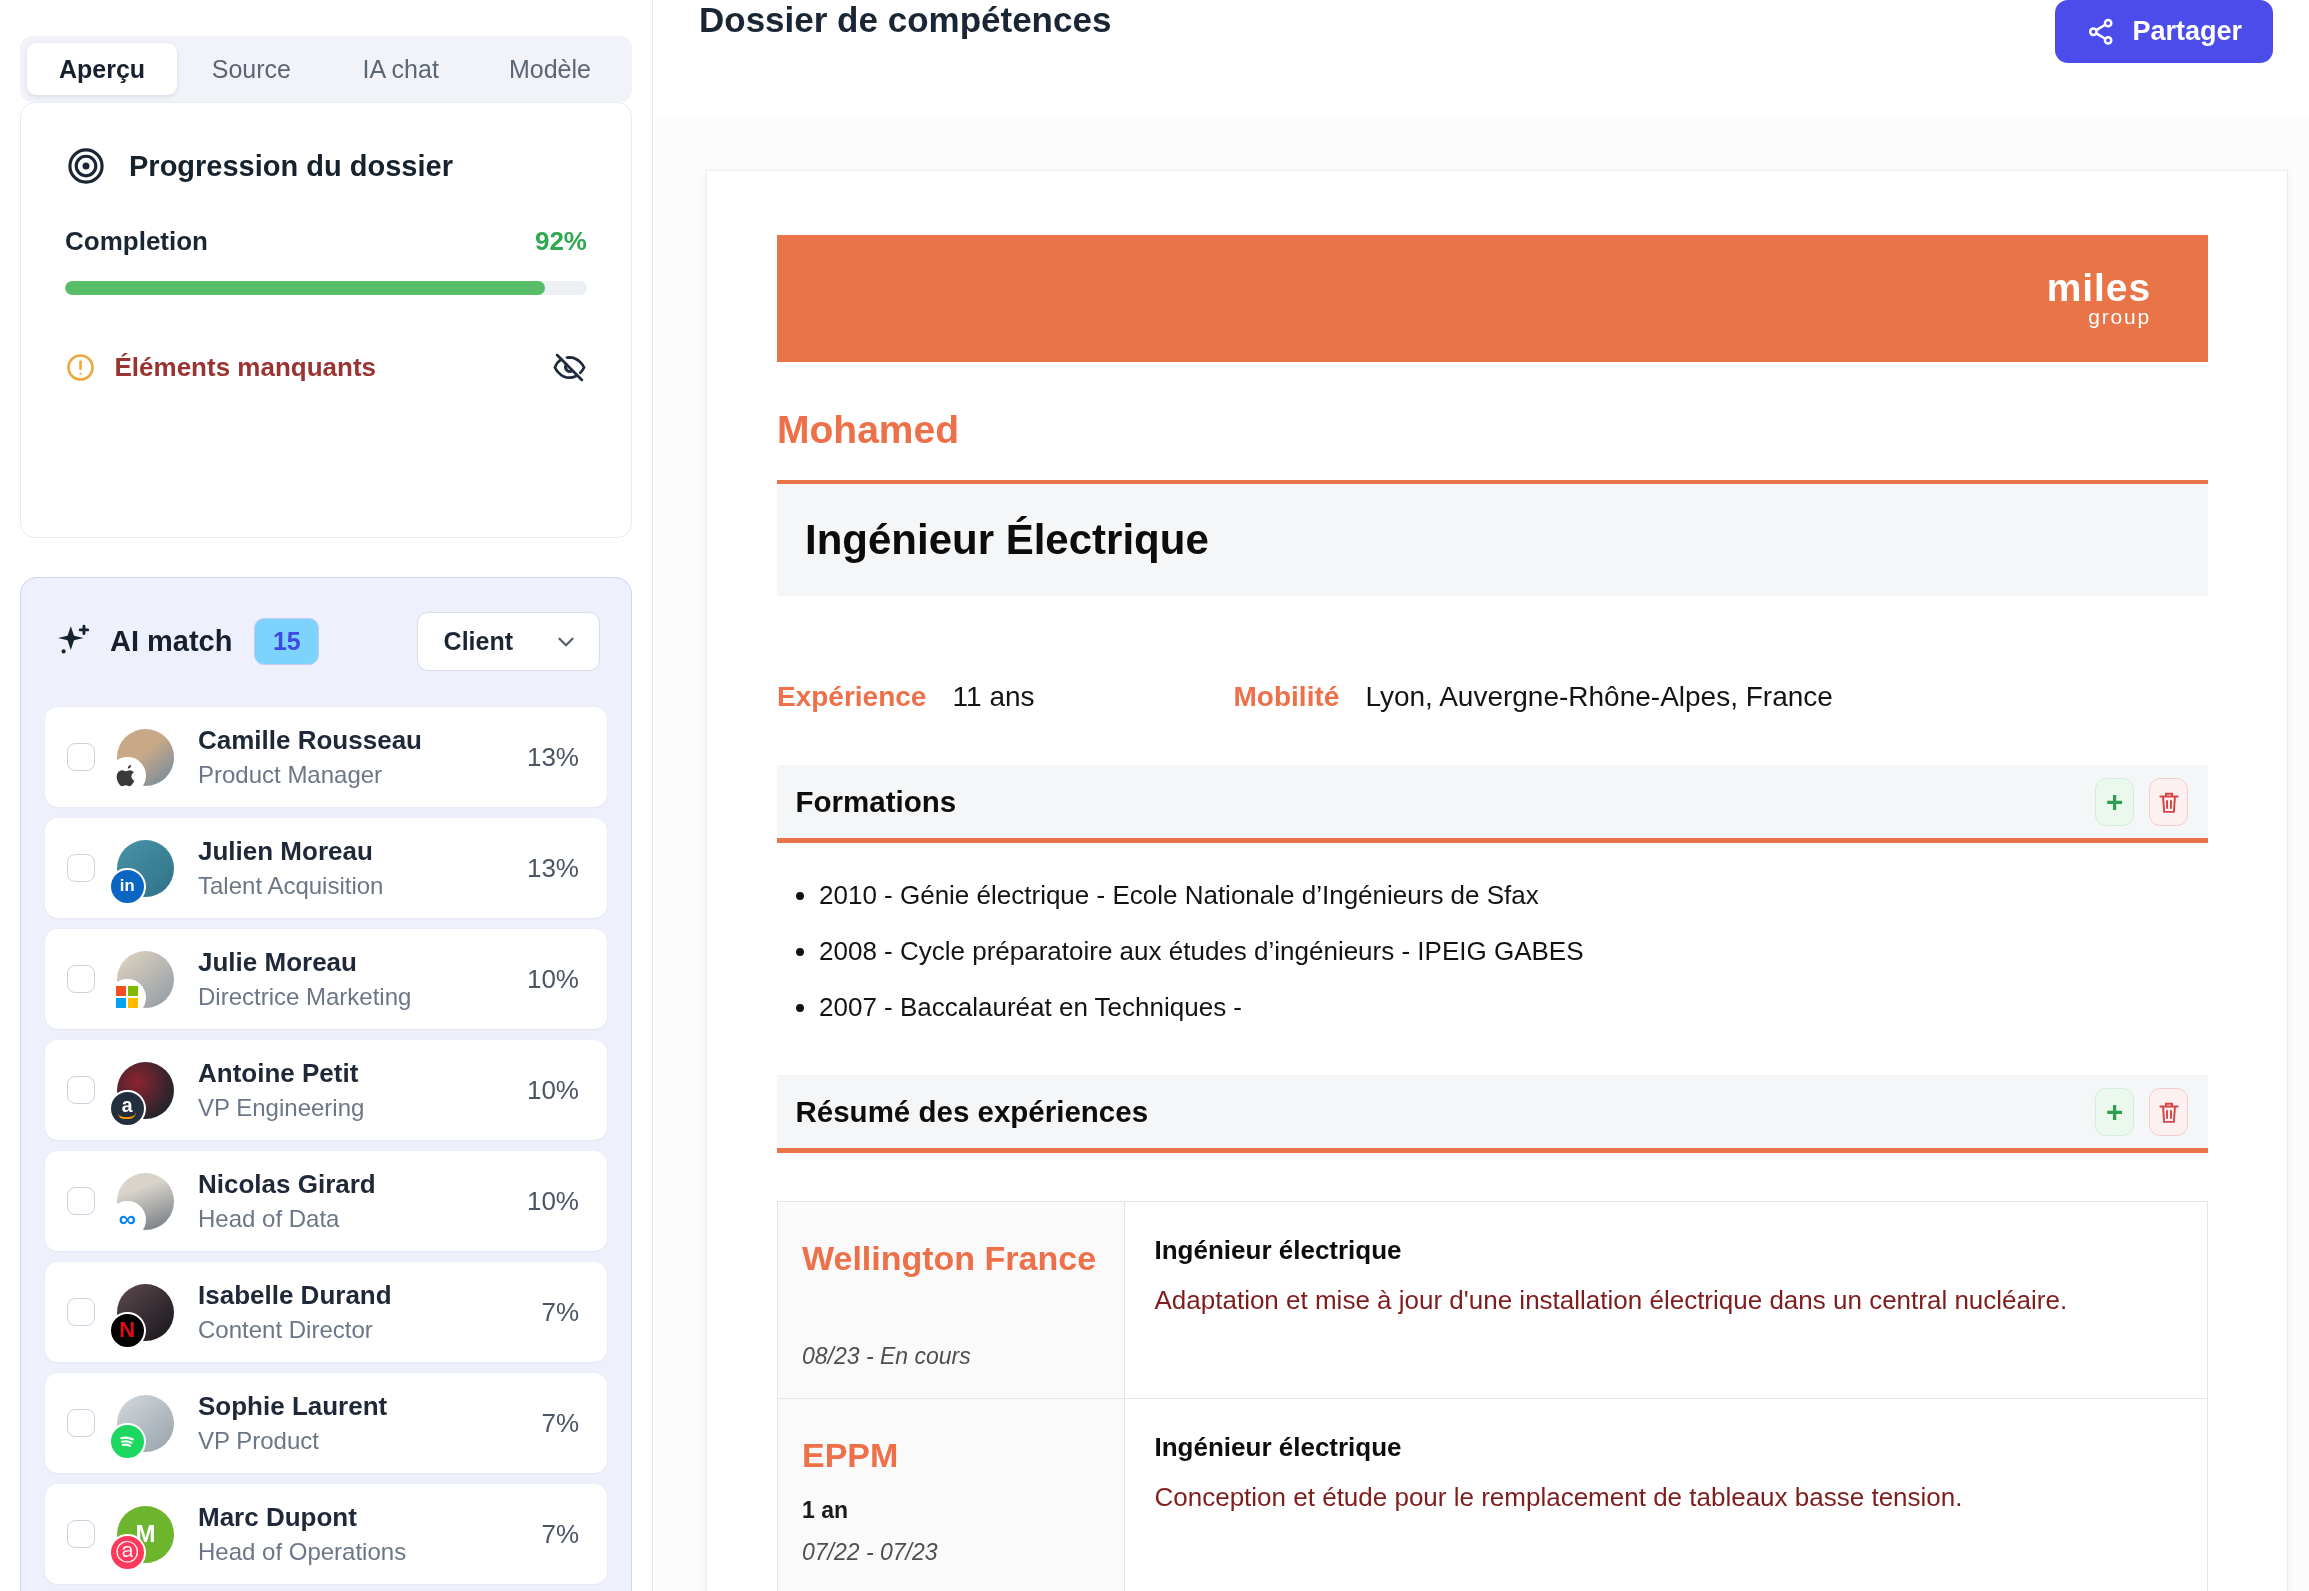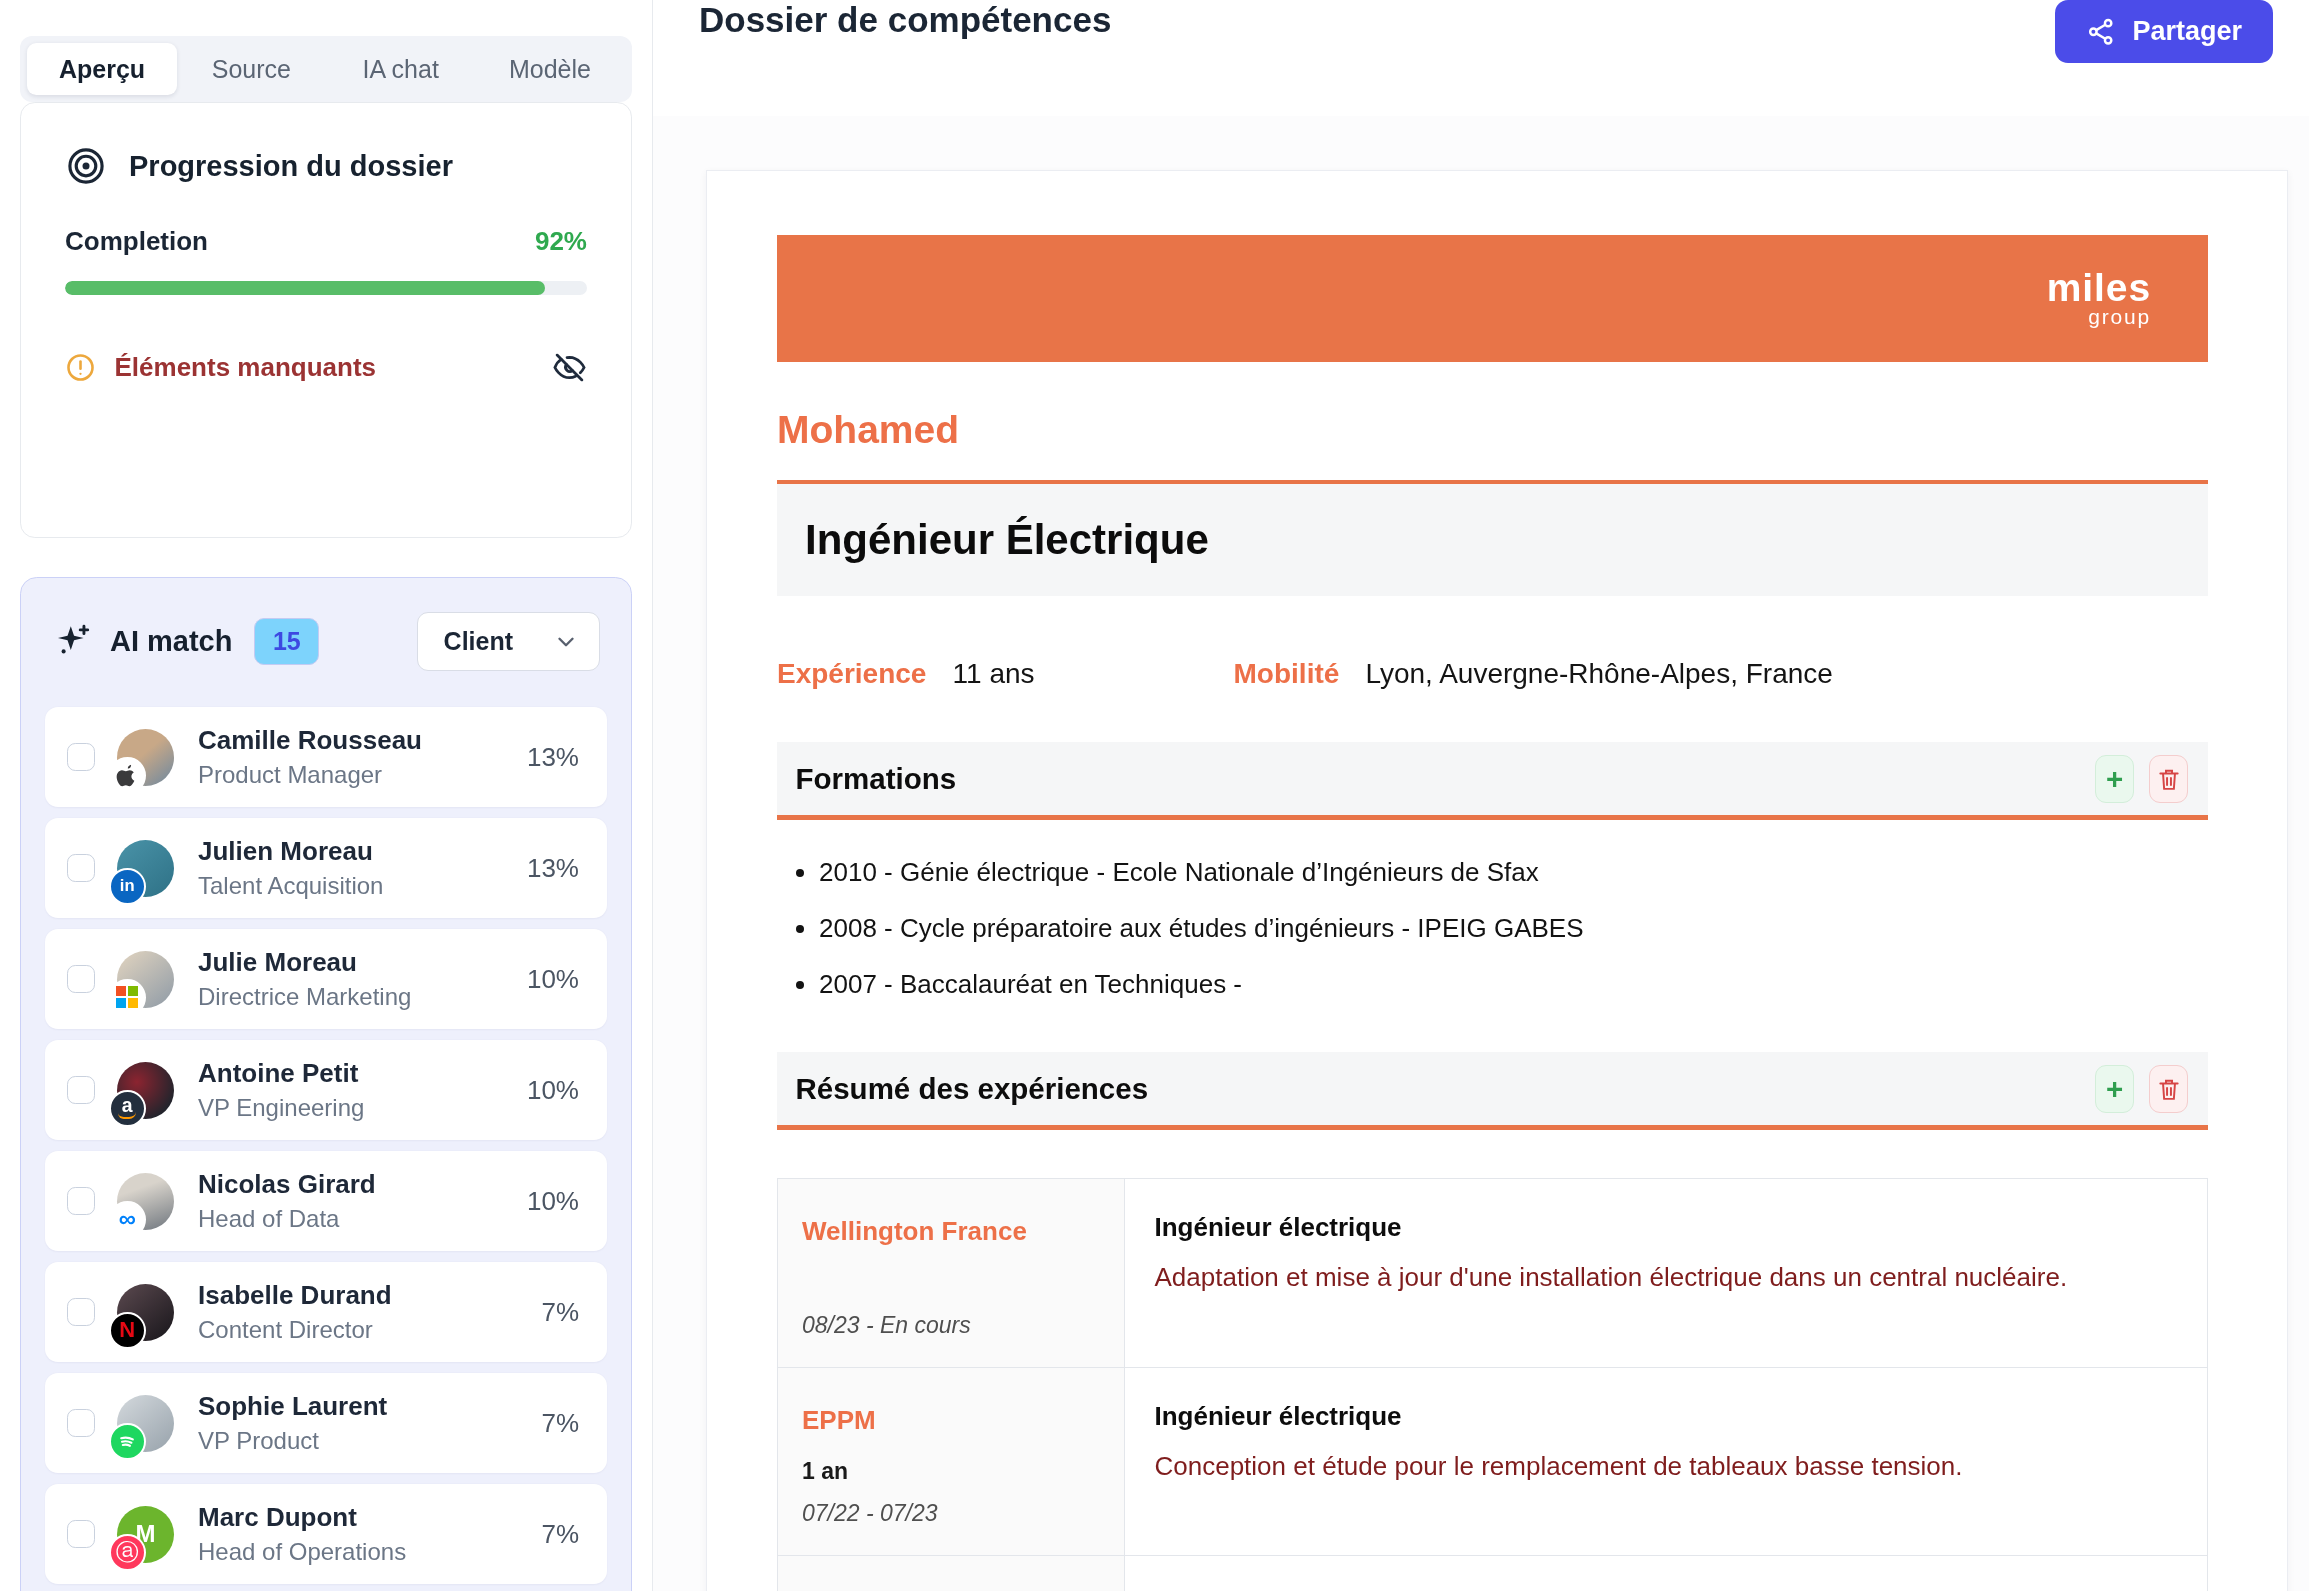--- a/index.html
+++ b/index.html
@@ -102,21 +102,21 @@
   .banner { height:127px; background:#e87448; display:flex; align-items:center; justify-content:flex-end; padding-right:57px; }
   .logo { display:flex; flex-direction:column; align-items:flex-end; color:#fff; }
   .logo-main { font-size:39px; font-weight:bold; letter-spacing:0.9px; line-height:37px; }
   .logo-sub { font-size:21px; font-weight:300; letter-spacing:1.8px; line-height:22px; }
 
   .first-name { margin-top:46px; font-size:39px; font-weight:bold; color:#ed7048; }
   .job-title-box { margin-top:28px; border-top:4.6px solid #e87448; background:#f5f6f7; height:116px;
                    display:flex; align-items:center; padding-left:28px; }
   .job-title { font-size:42px; font-weight:bold; color:#0c0c0c; }
 
-  .meta-row { margin-top:62px; display:flex; align-items:baseline; }
+  .meta-row { margin-top:85px; display:flex; align-items:baseline; }
   .meta-label { font-size:28px; font-weight:bold; color:#ed7048; }
   .meta-value { font-size:28px; color:#141414; margin-left:22px; }
   .meta-item.second { margin-left:199px; }
 
   .section-bar { margin-top:52px; background:#f5f6f7; border-bottom:5.5px solid #e87448; height:78px;
                  display:flex; align-items:center; padding:0 20px 0 18.5px; }
   .section-title { font-size:29.5px; font-weight:bold; color:#0d0d0d; }
   .section-actions { margin-left:auto; display:flex; gap:14.8px; }
   .btn-plus { width:39px; height:48px; border-radius:11px; background:#eaf8ee; border:0.9px solid #d3eeda;
               color:#2f9e4f; font-size:29.5px; font-weight:bold; display:flex; align-items:center; justify-content:center; cursor:pointer; }
@@ -124,21 +124,21 @@
                display:flex; align-items:center; justify-content:center; cursor:pointer; }
   .btn-trash svg { width:26px; height:26px; }
 
   .bullets { margin-top:37px; padding-left:42px; }
   .bullets li { font-size:26px; color:#131313; margin-bottom:25px; }
 
   .exp-table { margin-top:48px; width:100%; border-collapse:collapse; border:0.9px solid #e3e6eb; }
   .exp-table td { border:0.9px solid #e3e6eb; vertical-align:top; }
   td.exp-left { width:347px; background:#fafafa; padding:37px 24px 28px 24px; }
   td.exp-right { padding:33px 29.5px; background:#fff; }
-  .exp-company { font-size:26px; font-weight:bold; color:#ed7048; }
+  .exp-company { font-size:34px; font-weight:bold; color:#ed7048; }
   .exp-duration { font-size:23px; font-weight:bold; color:#1a1a1a; margin-top:22px; }
   .exp-duration:empty { display:none; }
   .exp-period { font-size:23px; font-style:italic; color:#4f4f4f; margin-top:14.8px; }
   tr.first .exp-period { margin-top:65px; }
   .exp-job { font-size:26px; font-weight:bold; color:#0d0d0d; }
   .exp-desc { font-size:26px; color:#7f1d1d; margin-top:18.5px; }
   tr.exp-row { height:144px; }
 </style>
 </head>
 <body>

